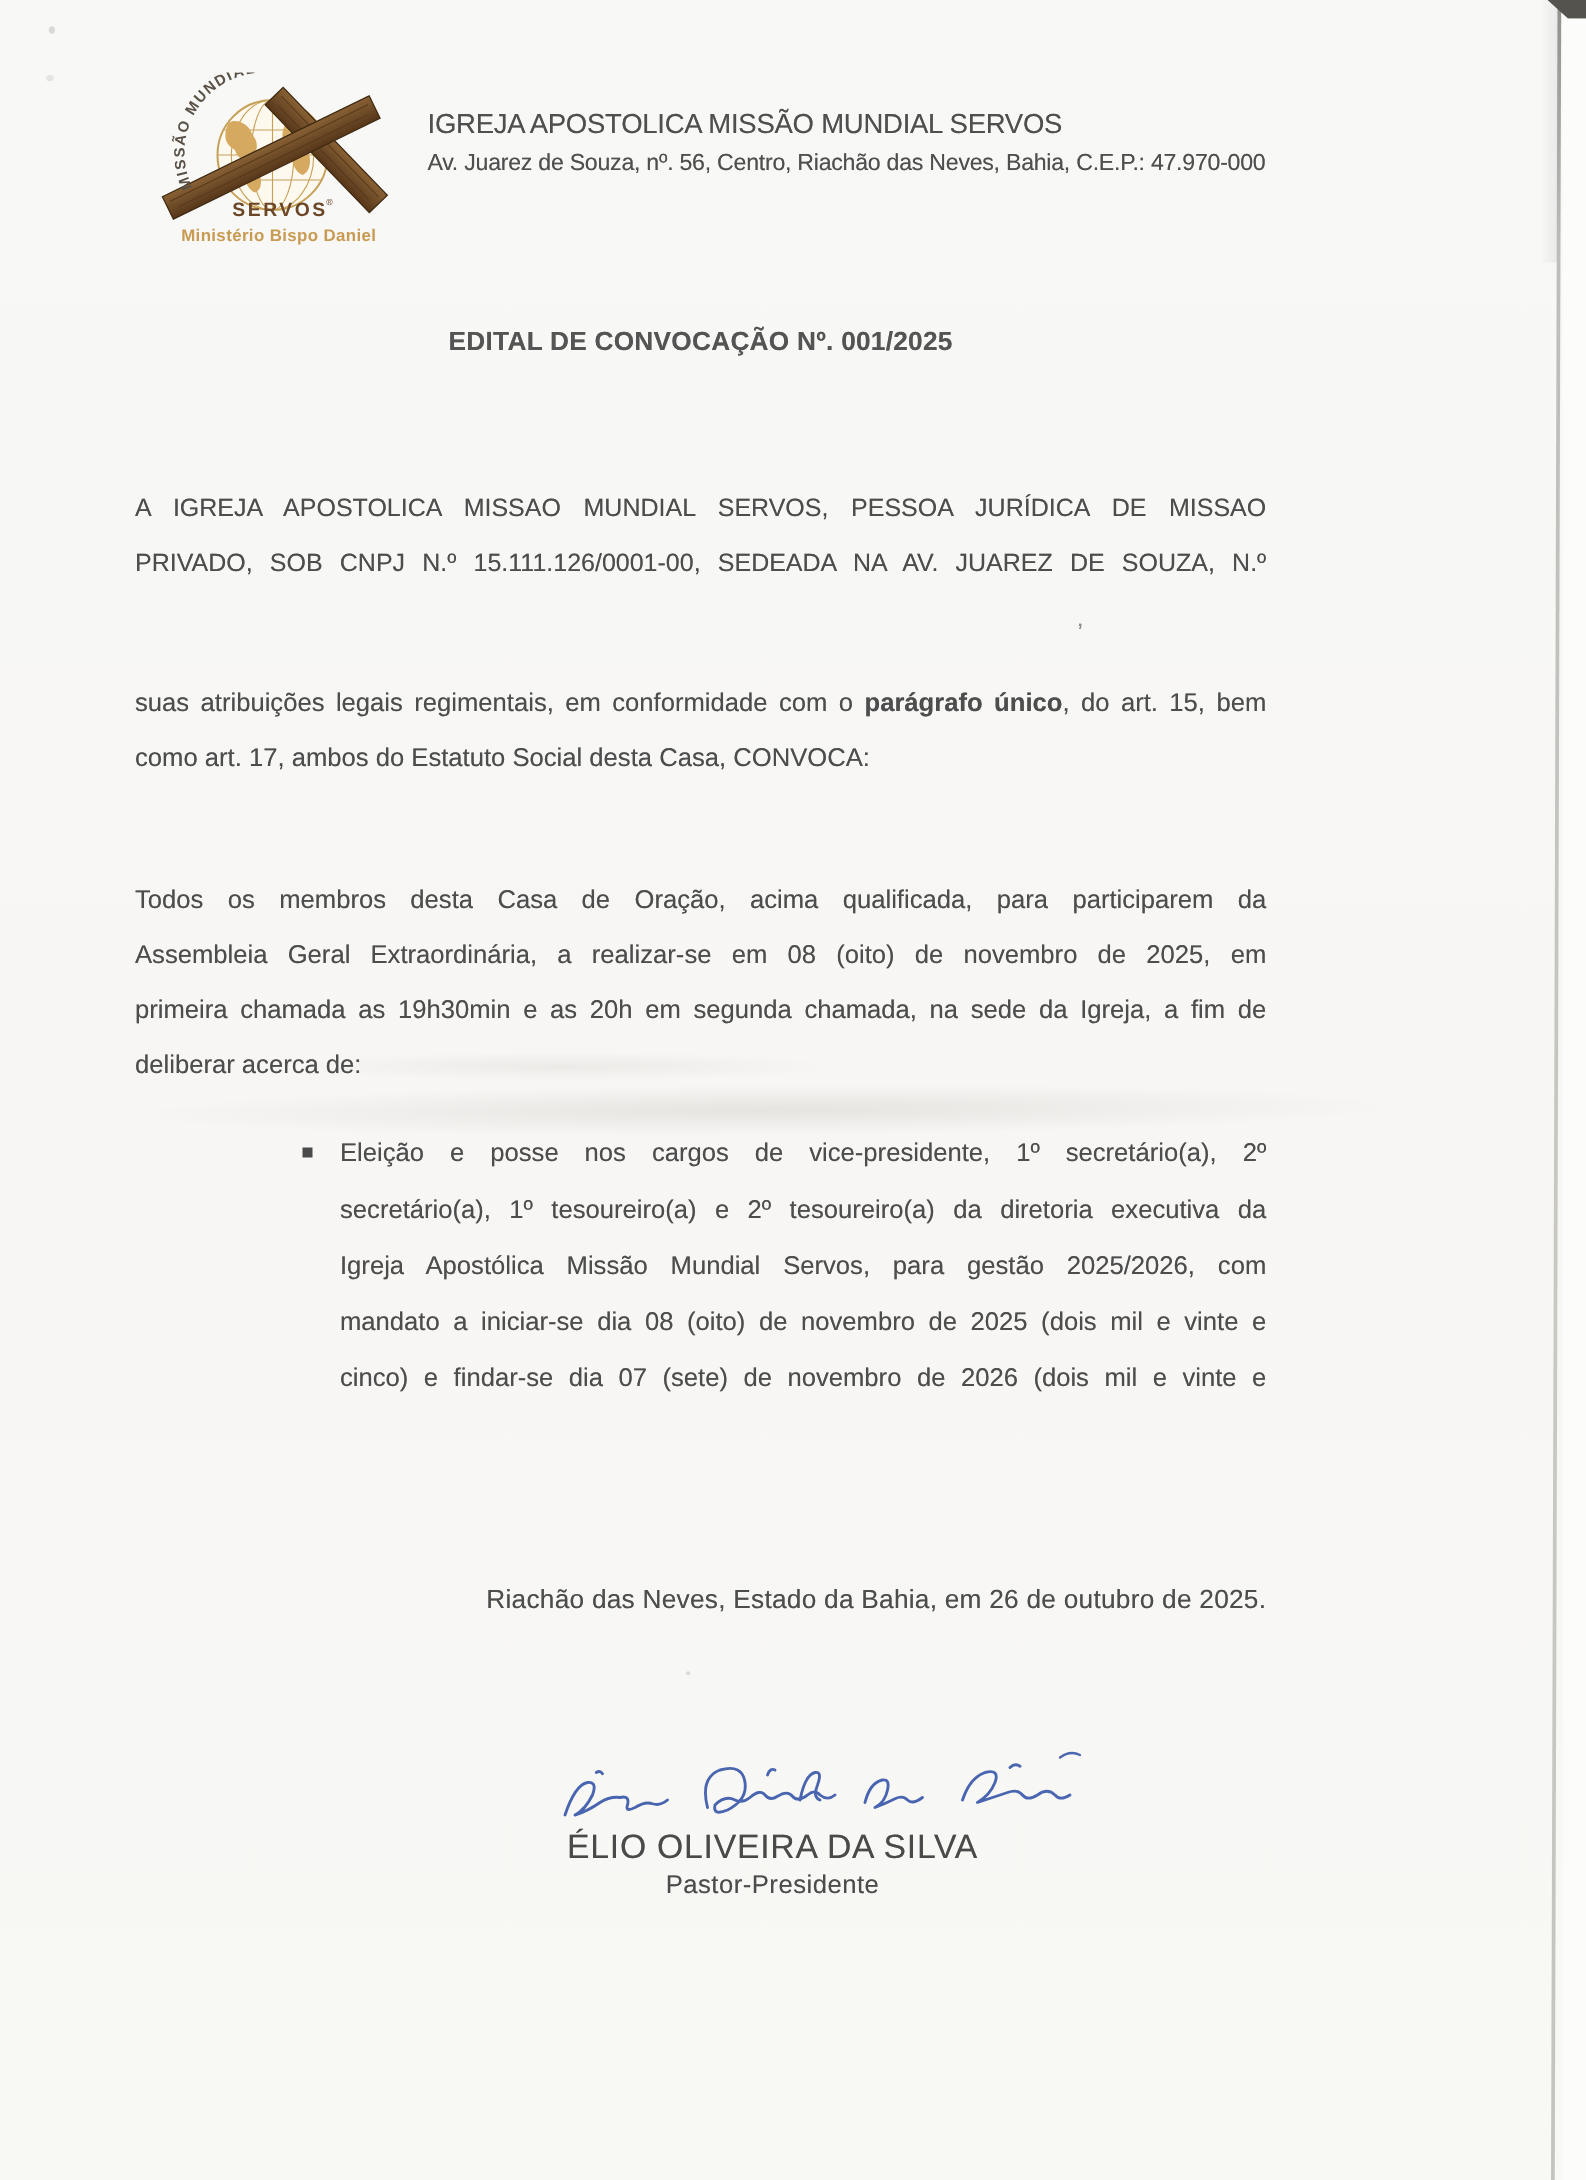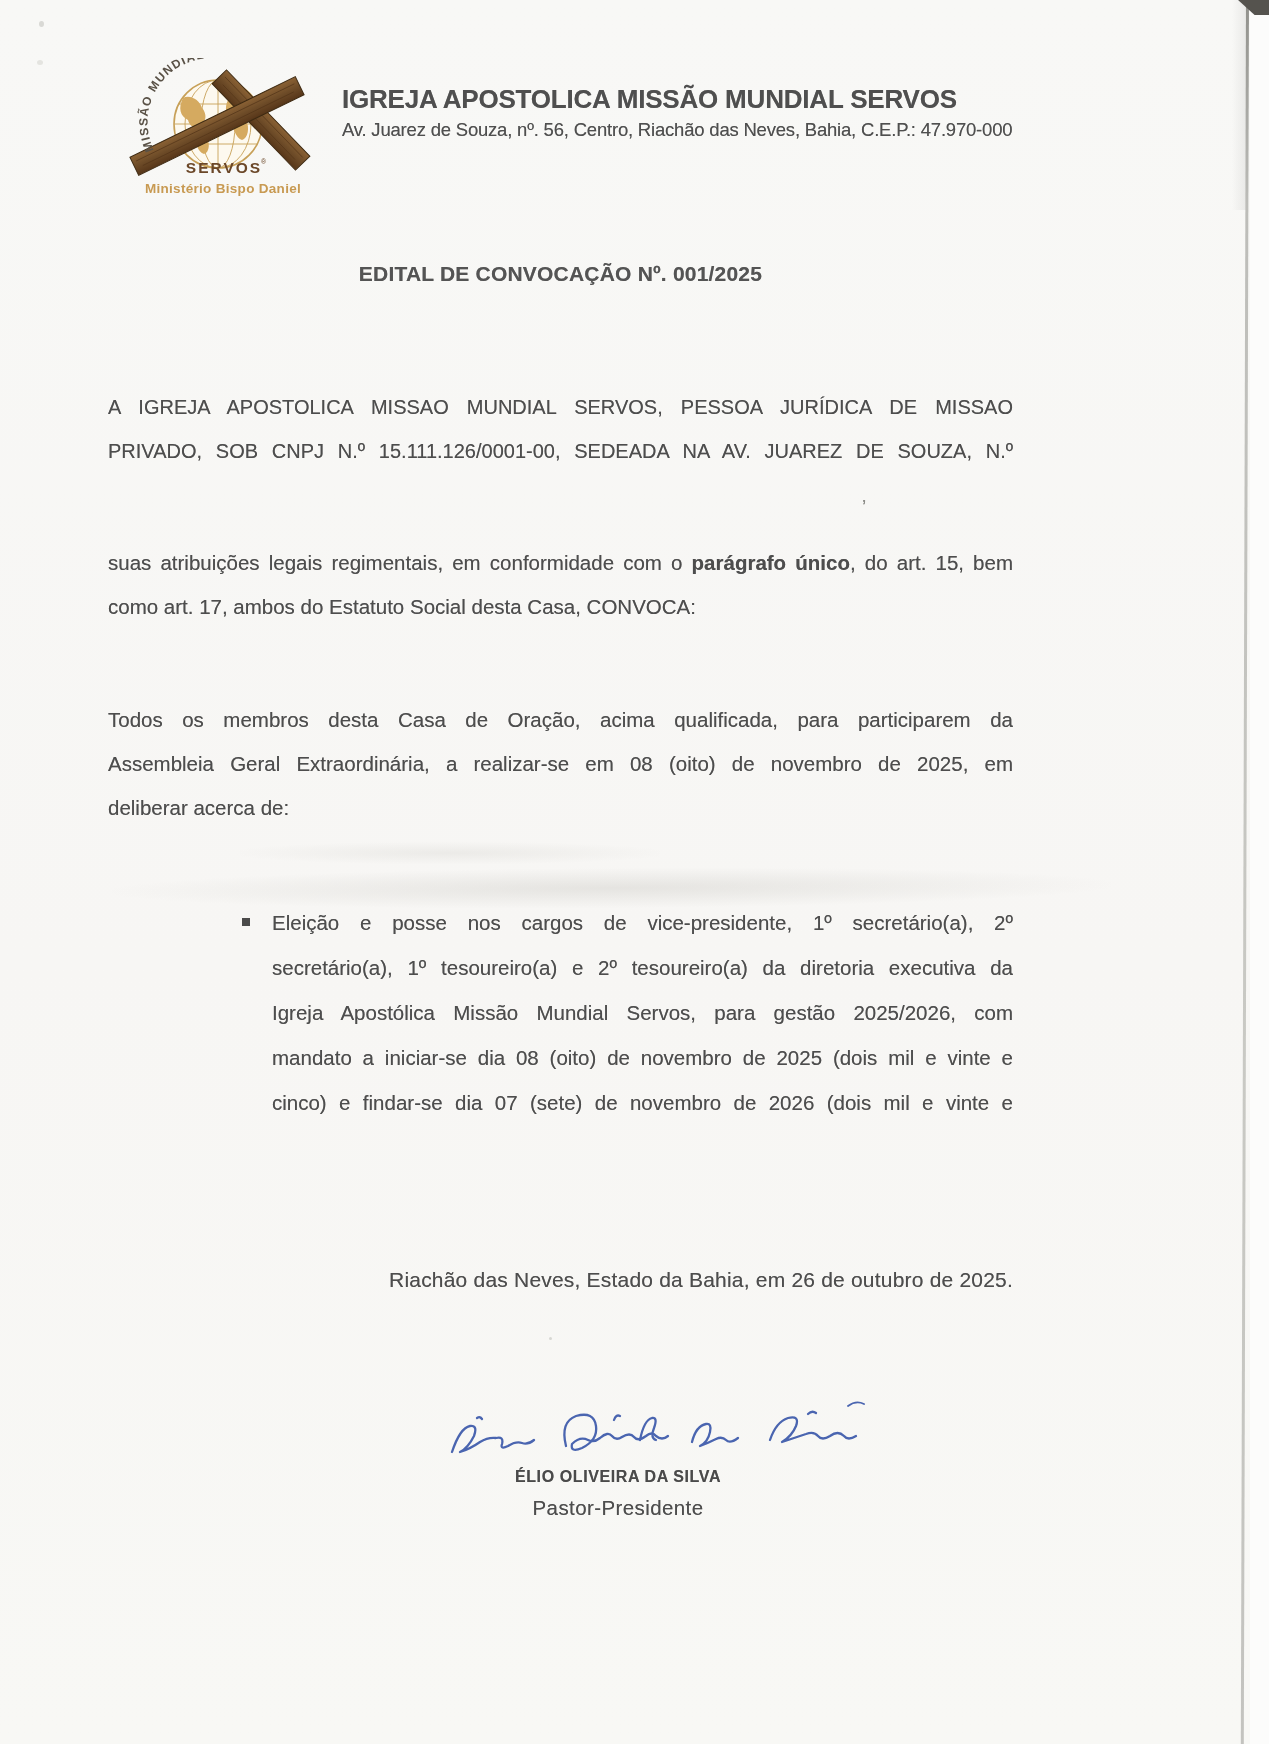--- a/index.html
+++ b/index.html
@@ -23,21 +23,21 @@
   .speck{position:absolute;border-radius:50%;}
   .smudge{position:absolute;left:112px;top:868px;width:1000px;height:40px;
     background:radial-gradient(ellipse at 50% 50%,rgba(165,163,155,0.22),rgba(165,163,155,0) 72%);
     transform:rotate(-0.4deg);}
   .smudge2{position:absolute;left:240px;top:842px;width:420px;height:22px;
     background:radial-gradient(ellipse at 50% 50%,rgba(165,163,155,0.14),rgba(165,163,155,0) 75%);}
   .apostrophe{position:absolute;left:862px;top:496px;font-size:19px;color:#8d8d89;}
   
   .logo{position:absolute;left:128px;top:58px;width:205px;height:140px;}
   .header-text{position:absolute;left:342px;top:86px;color:#4f4f4f;letter-spacing:-0.2px;}
-  .header-text .l1{font-size:26px;font-weight:bold;line-height:26px;}
+  .header-text .l1{font-size:22px;font-weight:normal;line-height:26px;}
   .header-text .l2{font-size:20px;font-weight:bold;line-height:26px;margin-top:2px;}
   .header-text .l3{font-size:18.5px;font-weight:normal;line-height:25px;margin-top:5px;}
   
   .title{position:absolute;left:108px;top:262px;width:905px;text-align:center;
     font-size:21px;font-weight:700;letter-spacing:0.2px;color:#545454;}
   
   .para{position:absolute;left:108px;width:905px;font-size:20.5px;line-height:44px;color:#4d4d4d;}
   .para.upper{font-size:20px;}
   .jline{display:block;text-align:justify;text-align-last:justify;}
   .jlast{display:block;text-align:left;text-align-last:left;}
@@ -46,21 +46,21 @@
   .p2{top:541px;}
   .p3{top:698px;}
   .bullet-wrap{position:absolute;left:108px;top:900px;width:905px;display:flex;}
   .bullet-marker{flex:0 0 8px;width:8px;height:8px;background:#4a4a4a;margin-left:134px;margin-top:18px;}
   .bullet-text{margin-left:22px;width:741px;font-size:20.5px;line-height:45px;color:#4d4d4d;}
   
   .dateline{position:absolute;left:108px;top:1259px;width:905px;text-align:right;
     font-size:21px;line-height:42px;letter-spacing:0.2px;color:#4d4d4d;}
   .sig-block{position:absolute;left:356px;top:1396px;width:524px;text-align:center;}
   .sig-svg{display:block;width:524px;height:70px;}
-  .signer-name{font-size:16px;font-weight:700;letter-spacing:0.6px;color:#4a4a4a;line-height:26px;margin-top:-2px;}
+  .signer-name{font-size:27px;font-weight:400;letter-spacing:0.6px;color:#4a4a4a;line-height:26px;margin-top:-2px;}
   .signer-role{font-size:20.5px;letter-spacing:0.4px;color:#4d4d4d;line-height:26px;margin-top:5px;}
 </style>
 </head>
 <body>
 
 <div class="page">
 
   <div class="speck" style="left:39px;top:21px;width:5px;height:6px;background:#d9d9d5;"></div>
   <div class="speck" style="left:37px;top:60px;width:6px;height:5px;background:#e4e4e0;"></div>
   <div class="speck" style="left:549px;top:1337px;width:3px;height:3px;background:#d7d7d3;"></div>
@@ -133,20 +133,21 @@
   </div>
 
   <div class="para p2 txt">
     <span class="jline"><span>suas atribuições legais regimentais, em conformidade com o </span><span class="bld">parágrafo único</span><span>, do art. 15, bem</span></span>
     <span class="jlast">como art. 17, ambos do Estatuto Social desta Casa, CONVOCA:</span>
   </div>
 
   <div class="para p3 txt">
     <span class="jline">Todos os membros desta Casa de Oração, acima qualificada, para participarem da</span>
     <span class="jline">Assembleia Geral Extraordinária, a realizar-se em 08 (oito) de novembro de 2025, em</span>
+    <span class="jline">primeira chamada as 19h30min e as 20h em segunda chamada, na sede da Igreja, a fim de</span>
     <span class="jlast">deliberar acerca de:</span>
   </div>
 
   <div class="bullet-wrap">
     <div class="bullet-marker"></div>
     <div class="bullet-text txt">
       <span class="jline">Eleição e posse nos cargos de vice-presidente, 1º secretário(a), 2º</span>
       <span class="jline">secretário(a), 1º tesoureiro(a) e 2º tesoureiro(a) da diretoria executiva da</span>
       <span class="jline">Igreja Apostólica Missão Mundial Servos, para gestão 2025/2026, com</span>
       <span class="jline">mandato a iniciar-se dia 08 (oito) de novembro de 2025 (dois mil e vinte e</span>

